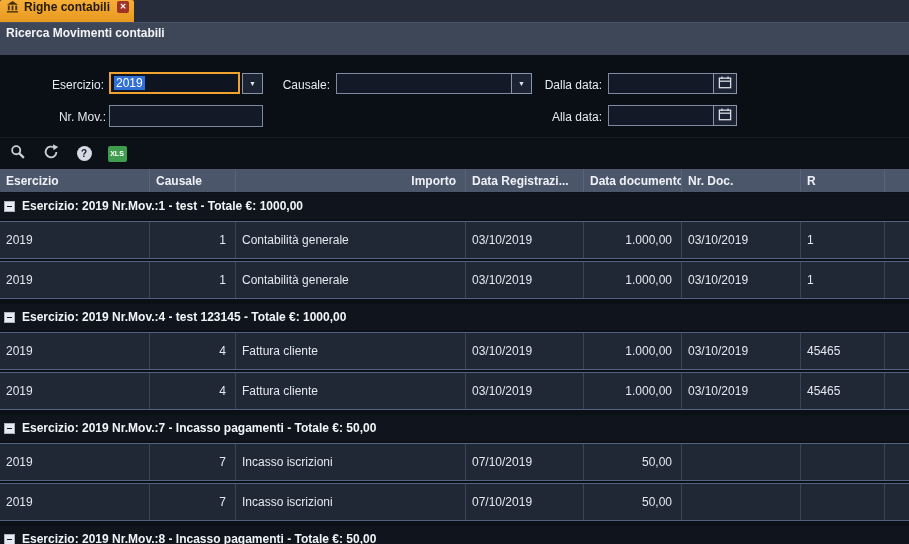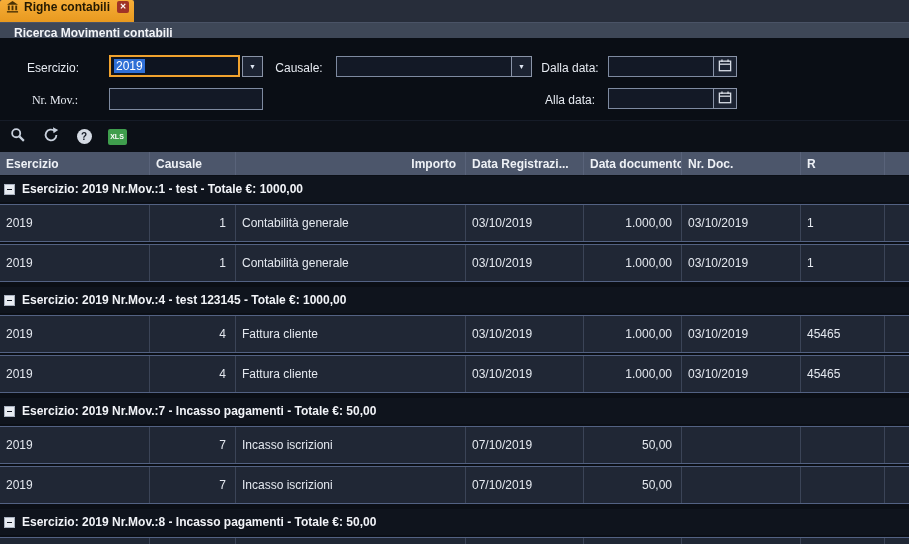--- a/index.html
+++ b/index.html
@@ -11,30 +11,30 @@
   .tabbar { height:22px; background:#272d3a; display:flex; align-items:stretch; }
   .tab { display:flex; gap:5px; padding:0 5px 0 6px;
          background:linear-gradient(#f6ae38,#e8991f); color:#241a02; font-weight:bold;
          font-size:12px; border-radius:2px 2px 0 0; cursor:pointer; }
   .tab-icon svg { display:block; }
   .tab-close { align-self:flex-start; margin-top:1px; margin-left:2px; width:12px; height:12px;
                background:#a03326; color:#fff; font-size:8px; line-height:12px; text-align:center;
                border-radius:2px; cursor:pointer; font-weight:bold; }
 
   
-  .titlebar { height:16px; background:#3e4757; color:#f2f4f8; font-weight:bold;
-              line-height:21px; padding-left:14px; font-size:12px; border-top:1px solid #4a5366; }
+  .titlebar { height:33px; background:#3e4757; color:#f2f4f8; font-weight:bold;
+              line-height:21px; padding-left:6px; font-size:12px; border-top:1px solid #4a5366; }
 
   
   .form { position:relative; height:83px; background:#0a0e15; border-bottom:1px solid #161c28; }
-  .lbl { position:absolute; height:22px; line-height:22px; text-align:center; color:#e6eaf1; }
+  .lbl { position:absolute; height:22px; line-height:22px; text-align:right; color:#e6eaf1; }
   .lbl-esercizio { left:2px; top:19px; width:102px; }
   .lbl-causale   { left:268px; top:19px; width:62px; }
   .lbl-dalla     { left:538px; top:19px; width:64px; }
-  .lbl-nrmov     { left:4px; top:51px; width:102px;font-family:Liberation Serif, serif; }
+  .lbl-nrmov     { left:4px; top:51px; width:102px; }
   .lbl-alla      { left:538px; top:51px; width:64px; }
   .input, .textbox { position:absolute; background:#131926; border:1px solid #76descript; }
   .input { border:1px solid #7e8aa0; color:#dfe4ec; font-family:"Liberation Sans",sans-serif; font-size:12px; padding:0 3px; }
   .textbox { display:flex; align-items:center; padding-left:3px; }
   .textbox.focused { left:109px; top:17px; width:131px; height:22px; background:#0e1420; border:2px solid #f0a22e; }
   .sel { background:#2f6fd6; color:#ffffff; padding:0 2px; }
   .causale-input { left:336px; top:18px; width:176px; height:21px; }
   .dalla-input   { left:608px; top:18px; width:106px; height:21px; }
   .nrmov-input   { left:109px; top:50px; width:154px; height:22px; }
   .alla-input    { left:608px; top:50px; width:106px; height:21px; }

